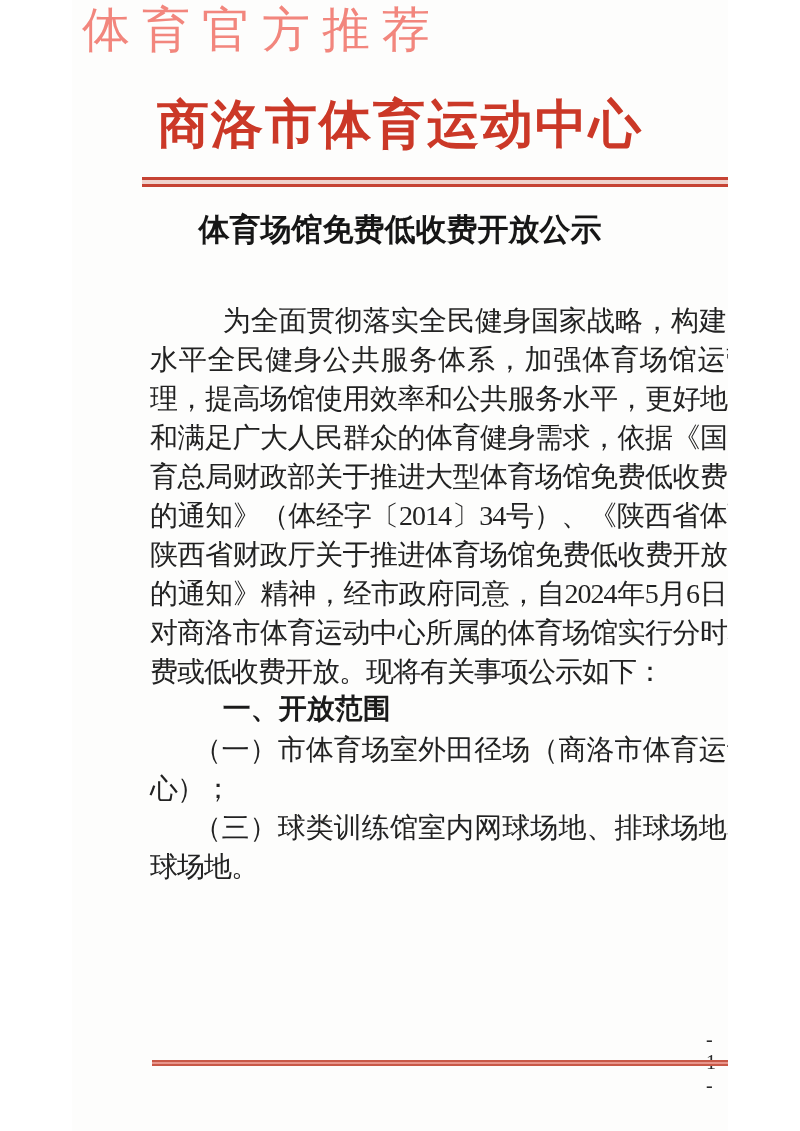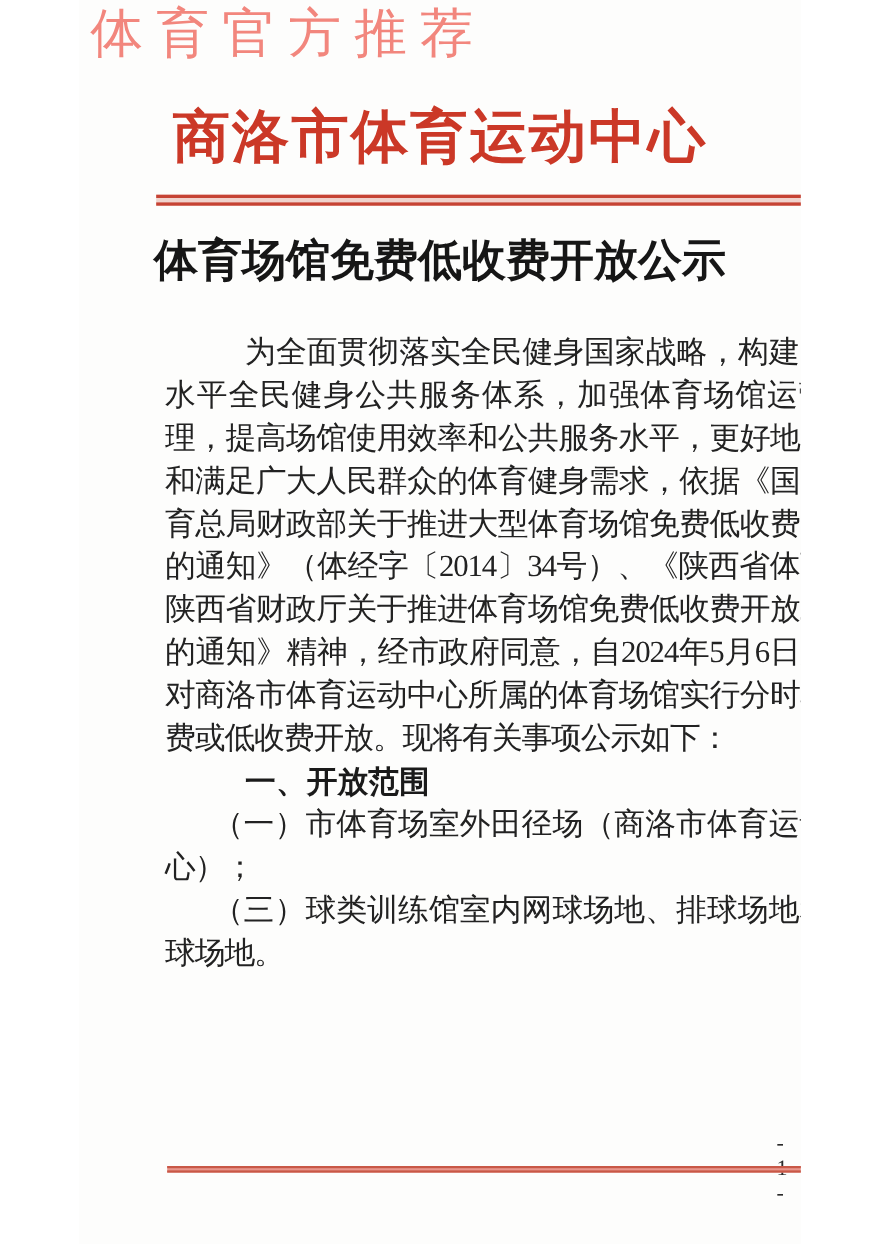--- a/index.html
+++ b/index.html
@@ -44,42 +44,42 @@
     background:#f0d3cd;
     border-top:3px solid #c64334;
     border-bottom:3px solid #c64334;
   }
   .doc-title {
     position:absolute;
     top:209px; left:0;
     width:100%;
     margin:0;
     text-align:center;
-    font-size:40px;
+    font-size:31px;
     font-weight:bold;
     color:#161616;
     font-family:"Liberation Serif", serif;
     white-space:nowrap;
   }
   .doc-body {
     position:absolute;
     top:301px; left:78px;
     width:632px;
     font-size:28px;
     line-height:39px;
     text-align:justify;
     letter-spacing:-1px;
     color:#222222;
   }
   .block { margin:0; }
   .block.paragraph { text-indent:2.6em; }
   .block.heading {
     text-indent:2.6em;
     font-weight:bold;
-    font-family:Liberation Sans, sans-serif;
+    font-family:Liberation Mono, monospace;
     letter-spacing:0;
     color:#1a1a1a;
   }
   .block.item { text-indent:1.55em; }
   .page-number {
     position:absolute;
     top:1028px; left:634px;
     font-size:20px;
     letter-spacing:3px;
     color:#2a2a2a;

